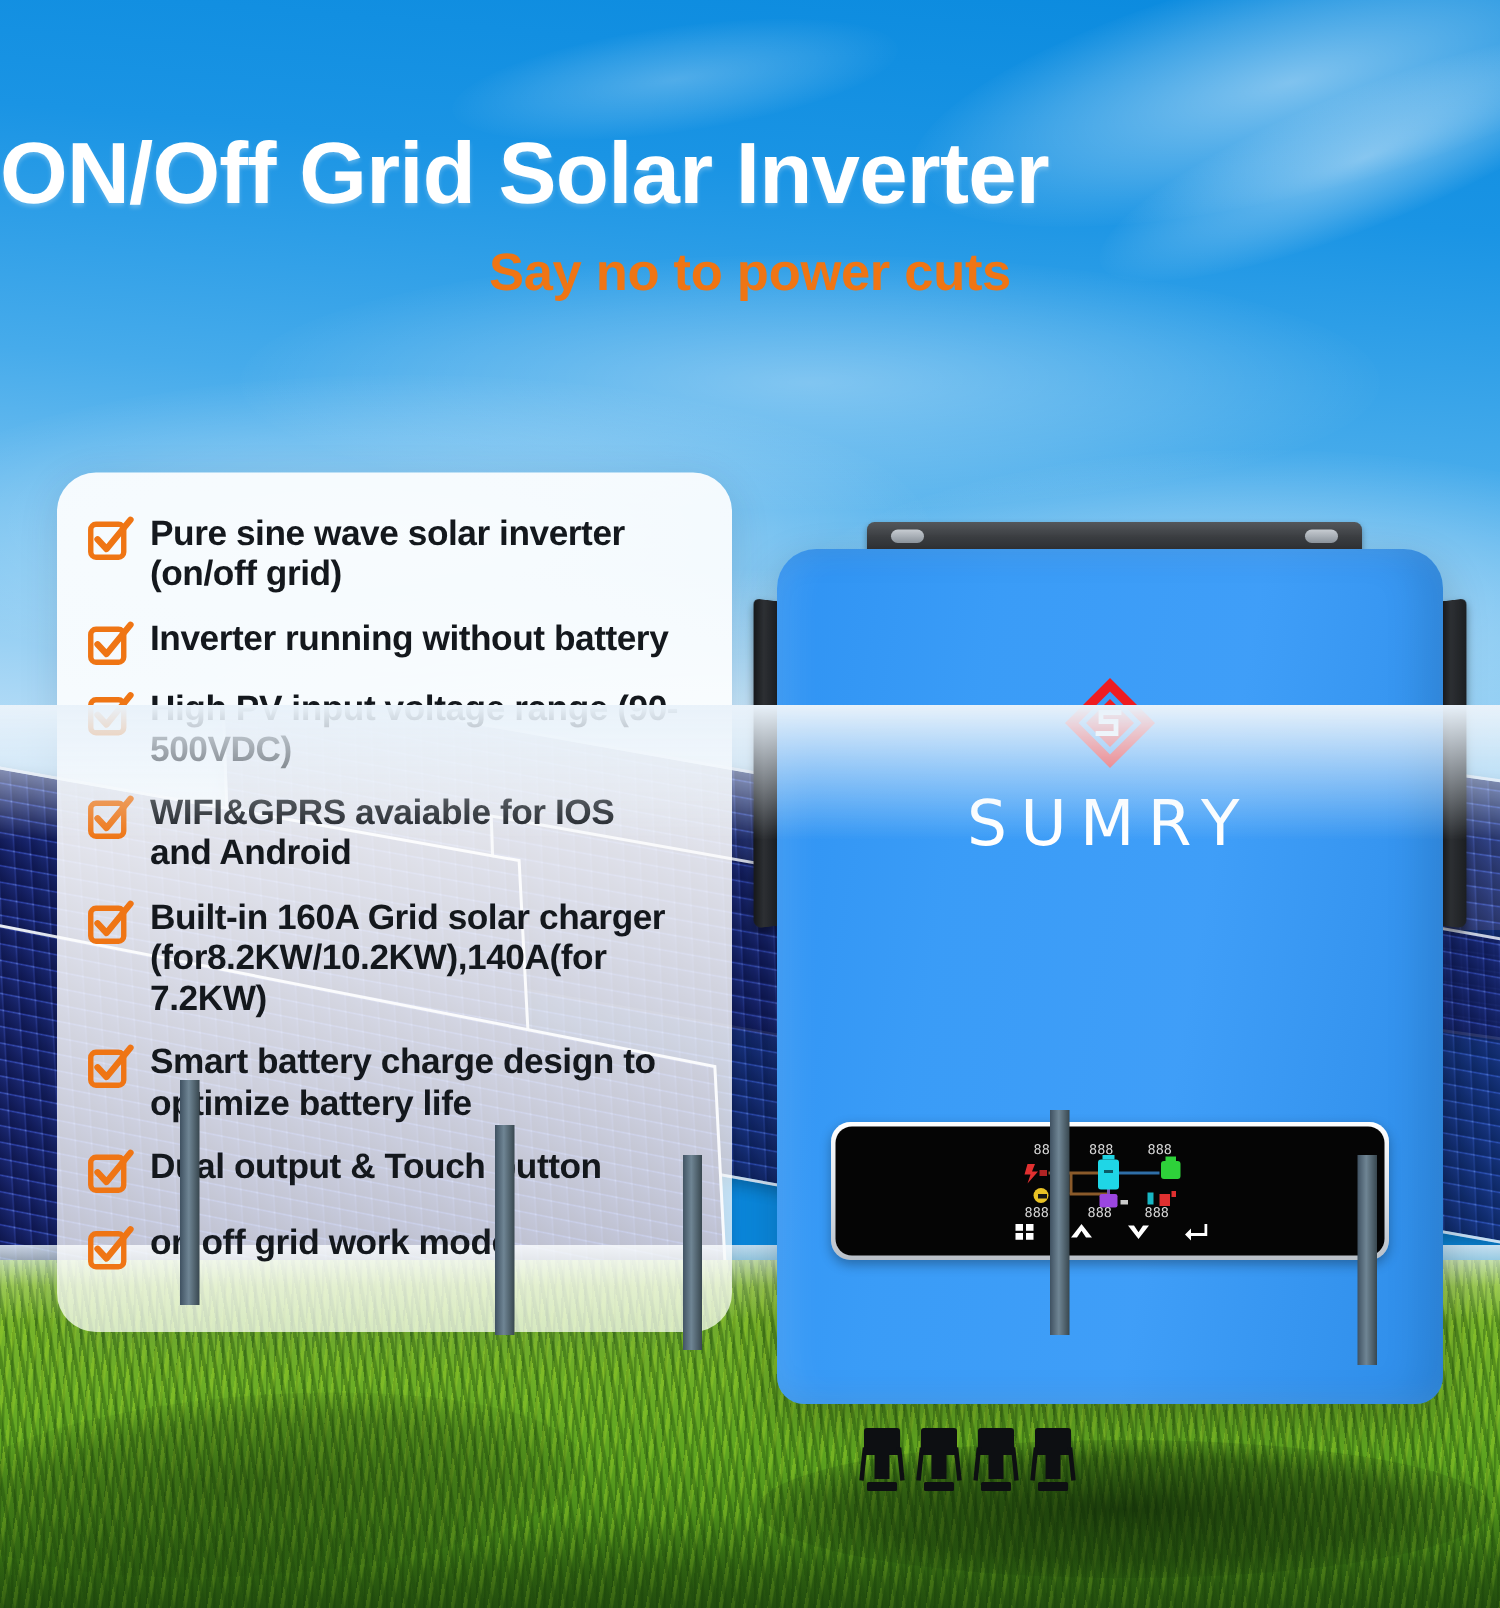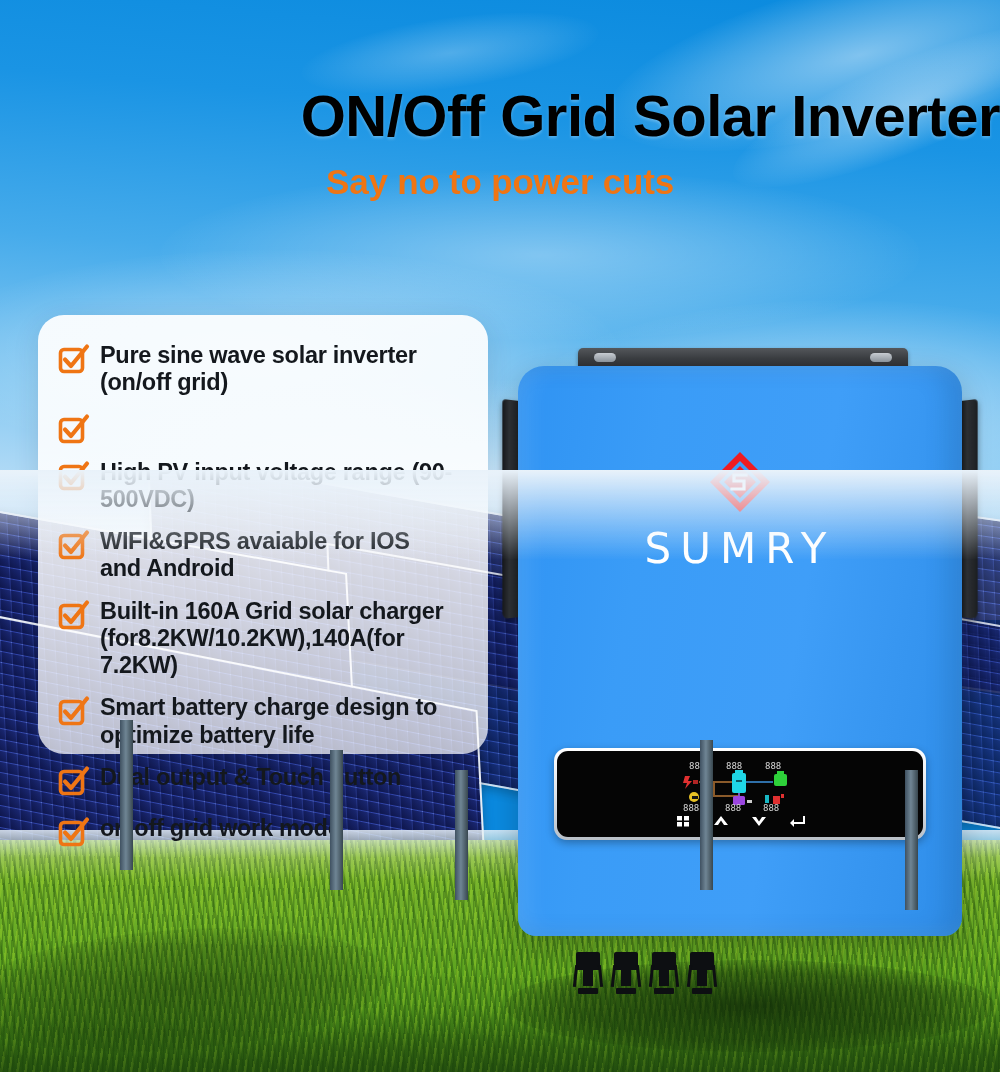--- a/index.html
+++ b/index.html
@@ -106,24 +106,24 @@
   .gs-dark-bottom {
     position: absolute; left: 0; top: 1010px; width: 1000px; height: 62px;
     background: linear-gradient(180deg, rgba(20,52,8,0) 0%, rgba(22,56,10,.35) 60%, rgba(24,60,12,.5) 100%);
   }
 
   
   .headline {
     position: absolute;
     left: 0; top: 82px;
     width: 1000px;
-    text-align: right;
+    text-align: left;
     font-size: 58px;
     font-weight: 700;
-    color: #000000;
+    color: #ffffff;
     letter-spacing: -0.5px;
     white-space: nowrap;
     text-shadow: 0 2px 3px rgba(255,255,255,.25);
   }
   .subhead {
     position: absolute;
     left: 0; top: 162px;
     width: 1000px;
     text-align: center;
     font-size: 35px;
@@ -132,21 +132,21 @@
     letter-spacing: -0.2px;
     white-space: nowrap;
   }
 
   
   .feature-card {
     position: absolute;
     left: 38px;
     top: 315px;
     width: 450px;
-    height: 439px;
+    height: 573px;
     border-radius: 26px;
     background: linear-gradient(175deg, rgba(255,255,255,0.93) 0%, rgba(255,255,255,0.88) 40%, rgba(255,255,255,0.78) 72%, rgba(255,255,255,0.70) 100%);
     box-shadow: 0 6px 26px rgba(20,50,80,.13);
     padding: 26px 34px 0 18px;
     box-sizing: border-box;
   }
   .feature-list {
     list-style: none;
     margin: 0;
     padding: 0;
@@ -377,20 +377,21 @@
         <span class="feature-text">Pure sine wave solar inverter (on/off grid)</span>
       </li>
 
       <li class="feature-item">
         <span class="chk">
           <svg width="30" height="30" viewBox="0 0 30 30">
             <rect x="2.5" y="5.5" width="22" height="22" rx="3.5" fill="none" stroke="#ef7514" stroke-width="3.6"></rect>
             <path d="M7 15.5 L13 22 L29 2.5" fill="none" stroke="#ef7514" stroke-width="4.2" stroke-linecap="round" stroke-linejoin="round"></path>
           </svg>
         </span>
+        <span class="feature-text">Inverter running without battery</span>
       </li>
 
       <li class="feature-item">
         <span class="chk">
           <svg width="30" height="30" viewBox="0 0 30 30">
             <rect x="2.5" y="5.5" width="22" height="22" rx="3.5" fill="none" stroke="#ef7514" stroke-width="3.6"></rect>
             <path d="M7 15.5 L13 22 L29 2.5" fill="none" stroke="#ef7514" stroke-width="4.2" stroke-linecap="round" stroke-linejoin="round"></path>
           </svg>
         </span>
         <span class="feature-text">High PV input voltage range (90-500VDC)</span>

